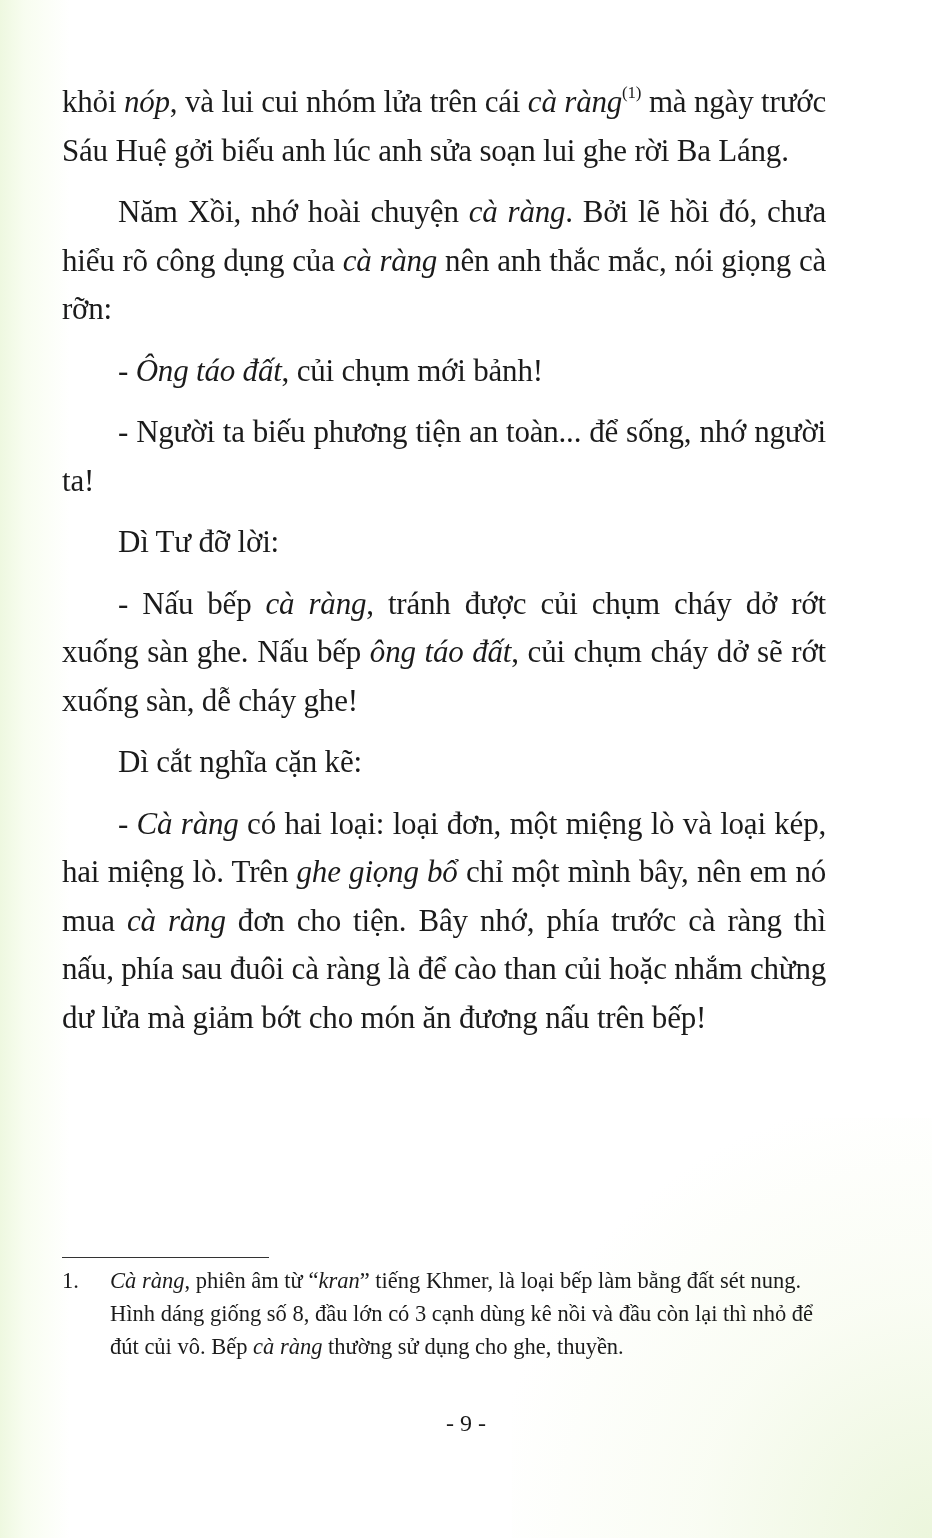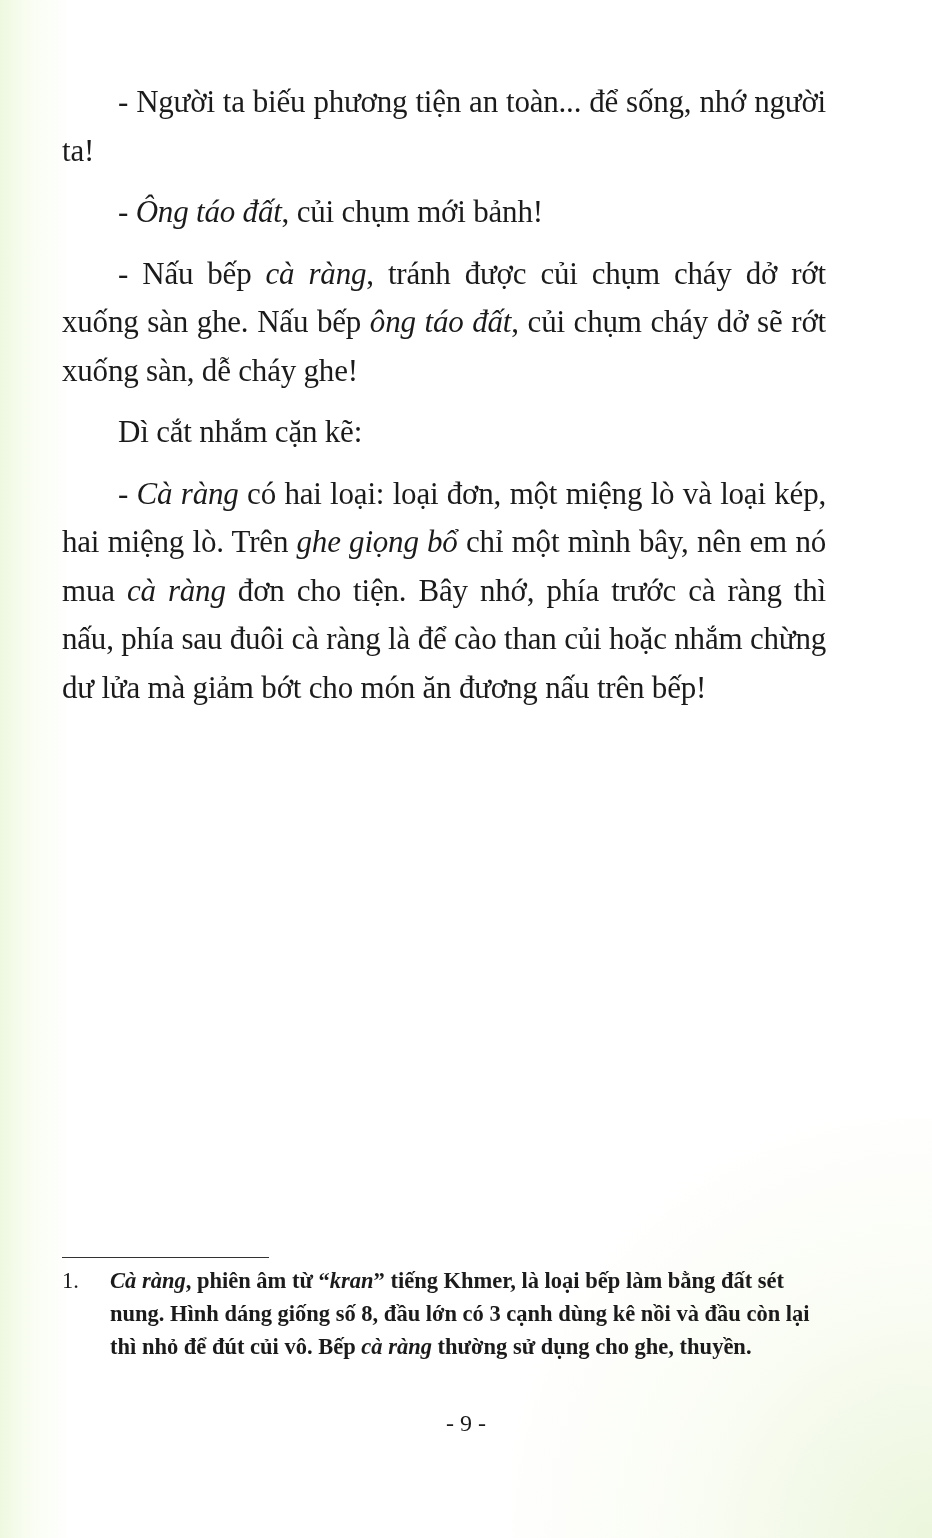--- a/index.html
+++ b/index.html
@@ -67,42 +67,44 @@
       display: flex;
       font-size: 22.5px;
       line-height: 33px;
     }
     .fn-num {
       width: 48px;
       flex: 0 0 48px;
     }
     .fn-text {
       flex: 1;
-      font-weight: bold;
     }
     .page-number {
       position: absolute;
       left: 0;
       width: 932px;
       top: 1408px;
       text-align: center;
       font-size: 24px;
       line-height: 30px;
     }
   </style>
 </head>
 <body>
 
 <div class="corner-tint"></div>
 
 <div class="page">
+  <p class="para">khỏi <i>nóp</i>, và lui cui nhóm lửa trên cái <i>cà ràng</i><sup>(1)</sup> mà ngày trước Sáu Huệ gởi biếu anh lúc anh sửa soạn lui ghe rời Ba Láng.</p>
+  <p class="para indent">Năm Xồi, nhớ hoài chuyện <i>cà ràng</i>. Bởi lẽ hồi đó, chưa hiểu rõ công dụng của <i>cà ràng</i> nên anh thắc mắc, nói giọng cà rỡn:</p>
+  <p class="para indent">- <i>Ông táo đất</i>, củi chụm mới bảnh!</p>
   <p class="para indent">- Người ta biếu phương tiện an toàn... để sống, nhớ người ta!</p>
-  <p class="para indent">- <i>Ông táo đất</i>, củi chụm mới bảnh!</p>
+  <p class="para indent">Dì Tư đỡ lời:</p>
   <p class="para indent">- Nấu bếp <i>cà ràng</i>, tránh được củi chụm cháy dở rớt xuống sàn ghe. Nấu bếp <i>ông táo đất</i>, củi chụm cháy dở sẽ rớt xuống sàn, dễ cháy ghe!</p>
-  <p class="para indent">Dì cắt nhắm cặn kẽ:</p>
+  <p class="para indent">Dì cắt nghĩa cặn kẽ:</p>
   <p class="para indent">- <i>Cà ràng</i> có hai loại: loại đơn, một miệng lò và loại kép, hai miệng lò. Trên <i>ghe giọng bổ</i> chỉ một mình bây, nên em nó mua <i>cà ràng</i> đơn cho tiện. Bây nhớ, phía trước cà ràng thì nấu, phía sau đuôi cà ràng là để cào than củi hoặc nhắm chừng dư lửa mà giảm bớt cho món ăn đương nấu trên bếp!</p>
 </div>
 
 <div class="footnote-rule"></div>
 
 <div class="footnotes">
   <div class="fn">
     <span class="fn-num">1.</span>
     <span class="fn-text"><i>Cà ràng</i>, phiên âm từ “<i>kran</i>” tiếng Khmer, là loại bếp làm bằng đất sét nung. Hình dáng giống số 8, đầu lớn có 3 cạnh dùng kê nồi và đầu còn lại thì nhỏ để đút củi vô. Bếp <i>cà ràng</i> thường sử dụng cho ghe, thuyền.</span>
   </div>

